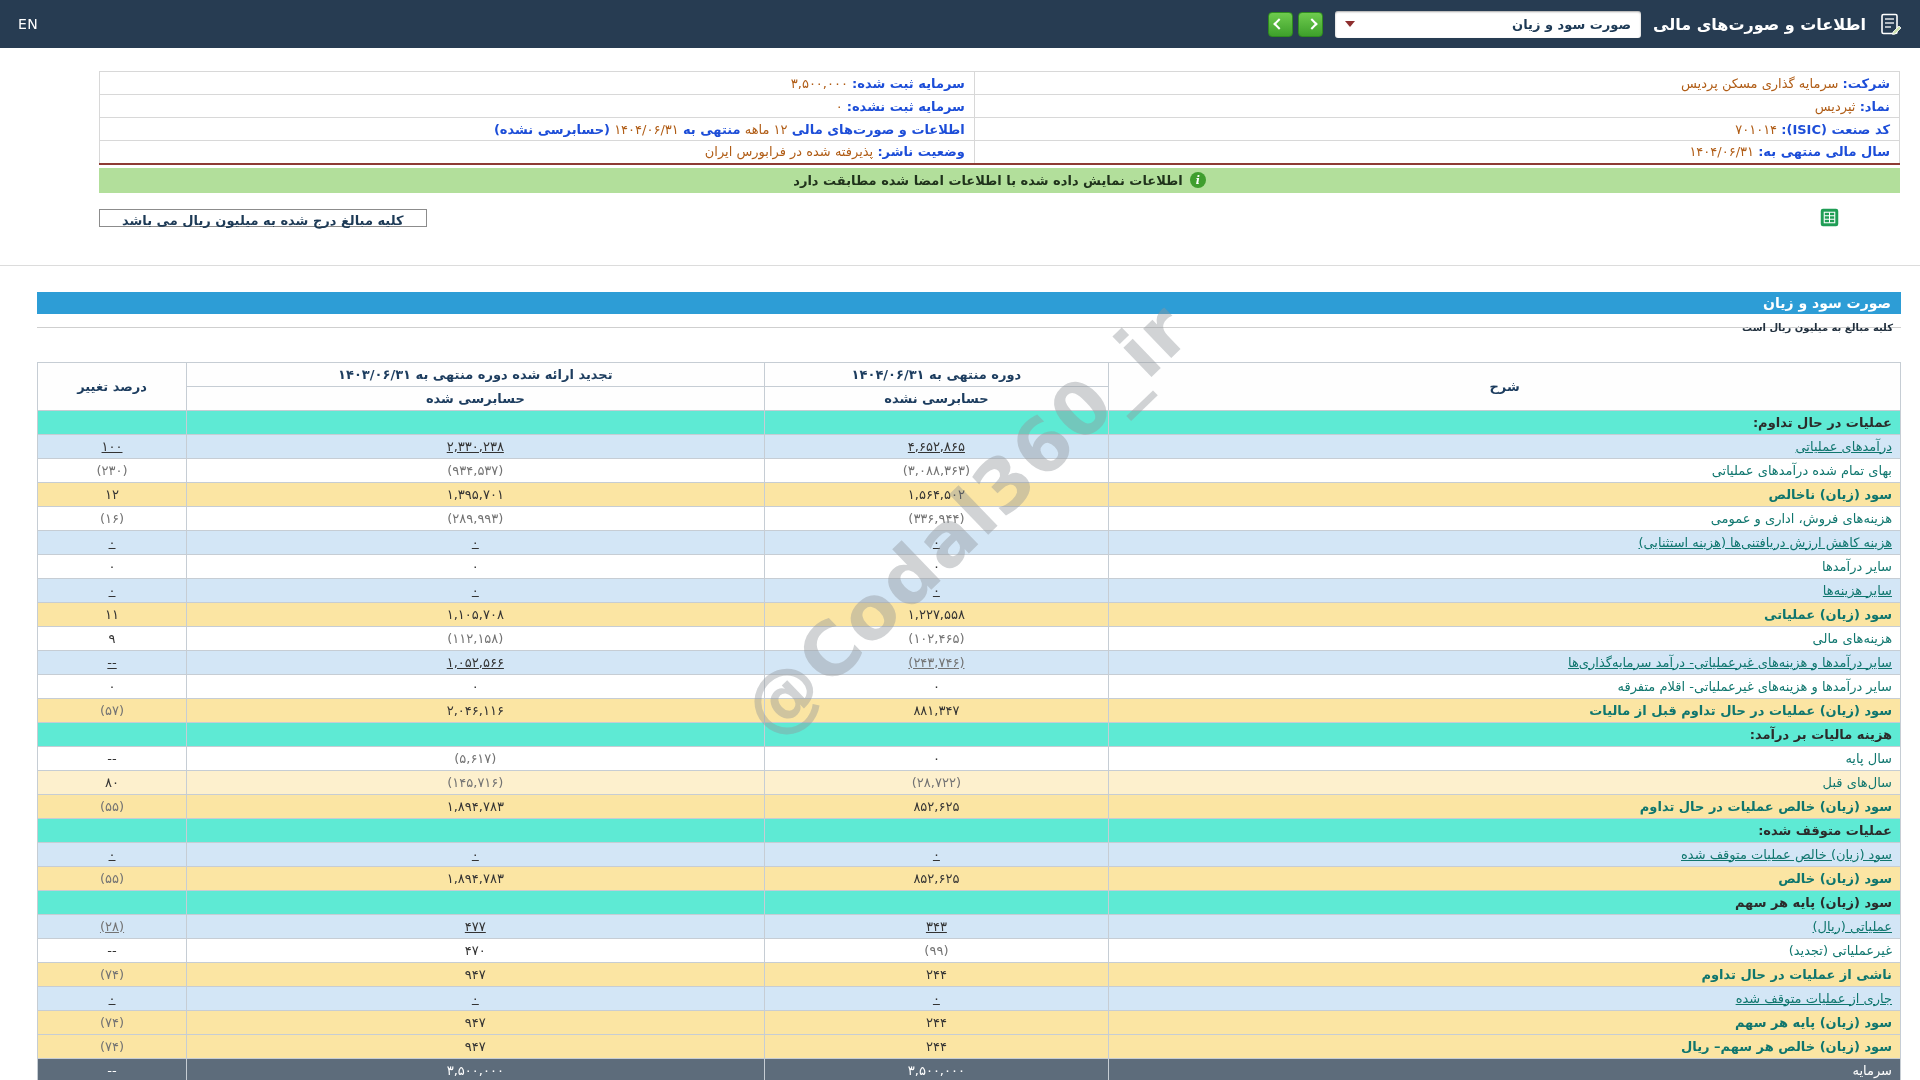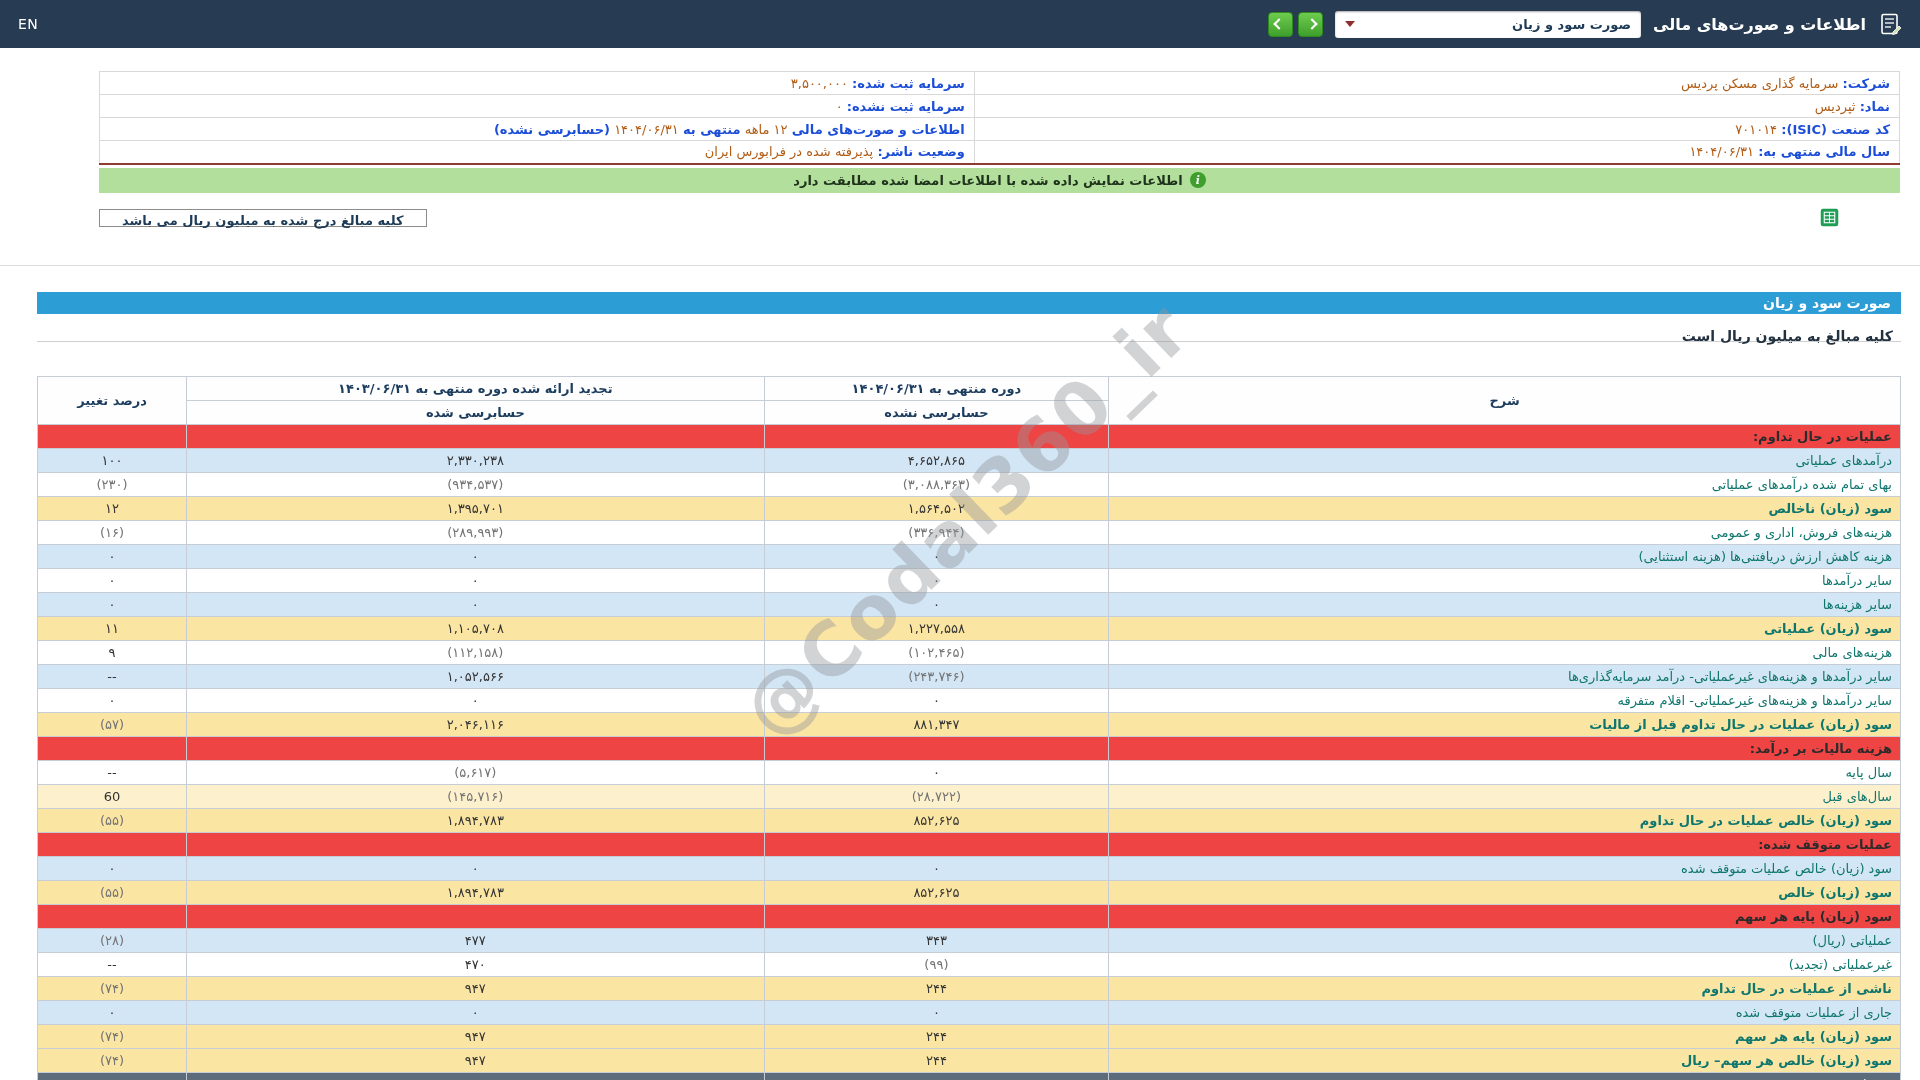--- a/index.html
+++ b/index.html
@@ -51,36 +51,36 @@
   .amounts-note { margin-right:auto; border:1px solid #8c8c8c; background:#fff;
             height:18px; line-height:22px; padding:0 22px; font-size:13px;
             font-weight:bold; color:#1d3a56; }
 
   .divider { margin-top:34px; border-top:1px solid #dcdcdc; width:100%; }
 
   
   .main-wrap { margin:26px 19px 0 37px; position:relative; }
   .blue-bar { height:22px; background:#2d9dd6; color:#fff; font-weight:bold;
             font-size:14px; line-height:22px; padding:0 10px; }
-  .subtitle { height:28px; line-height:28px; font-size:14px; font-weight:bold;
-            color:#22313f; padding:8px 8px; border-bottom:1px solid #cfcfcf; }
+  .subtitle { height:14px; line-height:28px; font-size:10px; font-weight:bold;
+            color:#22313f; padding:0 8px; border-bottom:1px solid #cfcfcf; }
 
   .statement-table { width:100%; border-collapse:collapse; table-layout:fixed;
             margin-top:34px; }
   .statement-table th, .statement-table td { border:1px solid #c6cdd4; height:24px;
             padding:0 8px; font-size:13px; vertical-align:middle; overflow:hidden;
             white-space:nowrap; }
   .statement-table th { color:#1d3d5f; font-weight:bold; text-align:center; background:#fefefe; }
   td.c-label { text-align:right; color:#0f766e; }
   td.val { text-align:center; direction:ltr; color:#333; }
   td.neg { color:#737373; }
 
-  .r-section td { background:#ef4444; }
+  .r-section td { background:#5eead4; }
   .r-section td.c-label { font-weight:bold; color:#2b2b2b; }
-  .r-blue td { background:#d3e6f6; }
+  .r-blue td { background:#d3e6f6;text-decoration:underline; }
   .r-white td { background:#ffffff; }
   .r-yellow td { background:#fbe5a3; }
   .r-yellow td.c-label { font-weight:bold; }
   .r-yellow2 td { background:#fdf0cd; }
   .r-footer td { background:#5d6c7b; color:#fff; }
   .r-footer td.val { color:#fff; }
 
   
   .watermark { position:absolute; left:966px; top:520px; transform:translate(-50%,-50%) rotate(-44deg);
             font-size:74px; font-weight:bold; color:rgba(145,150,155,.42);
@@ -296,21 +296,21 @@
         <tr class="r-white">
     <td class="c-label">سال پایه</td>
     <td class="c-current val">۰</td>
     <td class="c-prior val neg">(۵,۶۱۷)</td>
     <td class="c-change val">--</td>
   </tr>
         <tr class="r-yellow2">
     <td class="c-label">سال‌های قبل</td>
     <td class="c-current val neg">(۲۸,۷۲۲)</td>
     <td class="c-prior val neg">(۱۴۵,۷۱۶)</td>
-    <td class="c-change val">60</td>
+    <td class="c-change val">۸۰</td>
   </tr>
         <tr class="r-yellow">
     <td class="c-label">سود (زیان) خالص عملیات در حال تداوم</td>
     <td class="c-current val">۸۵۲,۶۲۵</td>
     <td class="c-prior val">۱,۸۹۴,۷۸۳</td>
     <td class="c-change val neg">(۵۵)</td>
   </tr>
         <tr class="r-section">
     <td class="c-label">عملیات متوقف شده:</td>
     <td class="c-current val"></td>

